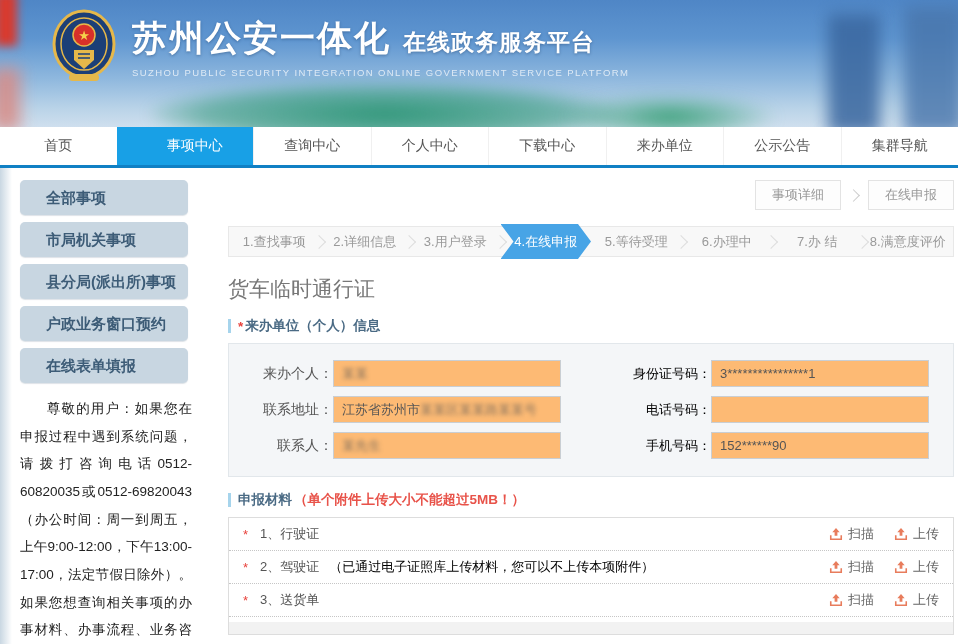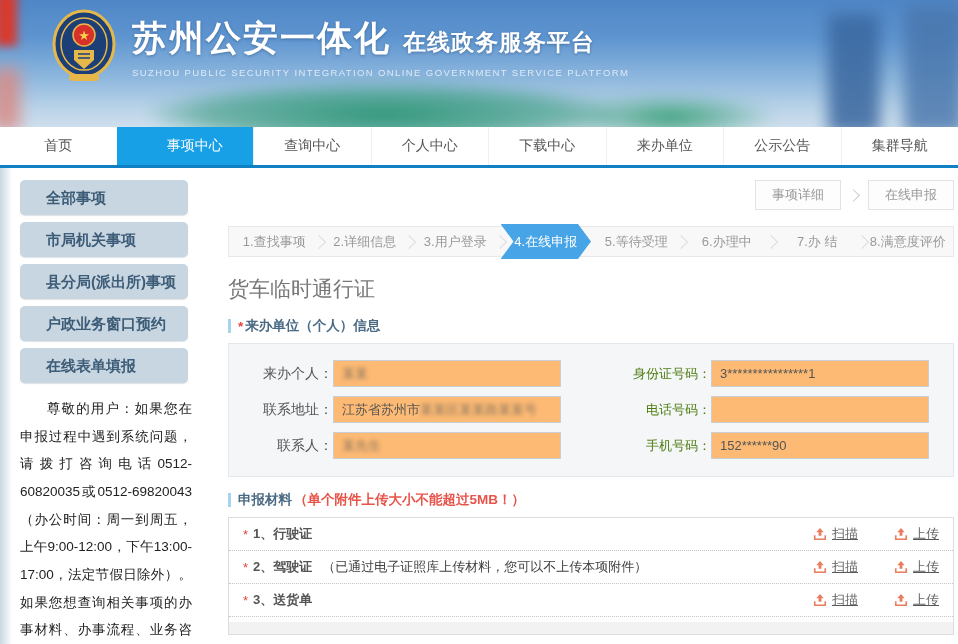--- a/index.html
+++ b/index.html
@@ -70,31 +70,31 @@
   .red-note { color:#e8534a; font-weight:700; margin-left:2px; }
 
   
   .panel { border:1px solid #e2e7eb; }
   .form-panel { background:#f4f6f8; padding:16px 10px 8px 4px; }
   .frow { display:flex; align-items:center; margin-bottom:9px; }
   .flabel { width:100px; text-align:right; font-size:14px; color:#555; flex:none; }
   .ibox, .iinput { height:27px; border:1px solid #c9ced3; background:#fdba74; font-size:13px; color:#555;
     padding:0 8px; }
   .ibox { display:flex; align-items:center; width:228px; overflow:hidden; white-space:nowrap; }
-  .flabel2 { margin-left:auto; width:150px; text-align:right; font-size:13px; color:#4d7c0f; flex:none; }
+  .flabel2 { margin-left:auto; width:150px; text-align:right; font-size:13px; color:#000000; flex:none; }
   .iinput { width:218px; margin-right:14px; font-family:"Liberation Sans","DejaVu Sans",sans-serif; }
   .blur { filter:blur(2px); opacity:.7; }
 
   
   .materials { border:1px solid #ddd; margin-top:2px; background:#fff; }
   .mrow { display:flex; align-items:center; height:33px; padding:0 14px;
     border-bottom:1px dotted #c6c6c6; font-size:13px; color:#555; }
-  .mlabel { margin-left:3px;font-weight:bold; }
-  .mnote { color:#404040; margin-left:10px; }
-  .actions { margin-left:auto; display:flex; gap:36px;text-decoration:underline; }
+  .mlabel { margin-left:10px; }
+  .mnote { color:#000000; margin-left:10px; }
+  .actions { margin-left:auto; display:flex; gap:20px; }
   .abtn { display:flex; align-items:center; gap:5px; color:#666; cursor:pointer; }
   .panel-foot { height:12px; background:#f2f2f2; margin-top:5px; }
 </style>
 </head>
 <body>
 
 <header class="header">
   <div class="blob blob-red"></div>
   <div class="blob blob-pink"></div>
   <div class="blob bldg1"></div>

